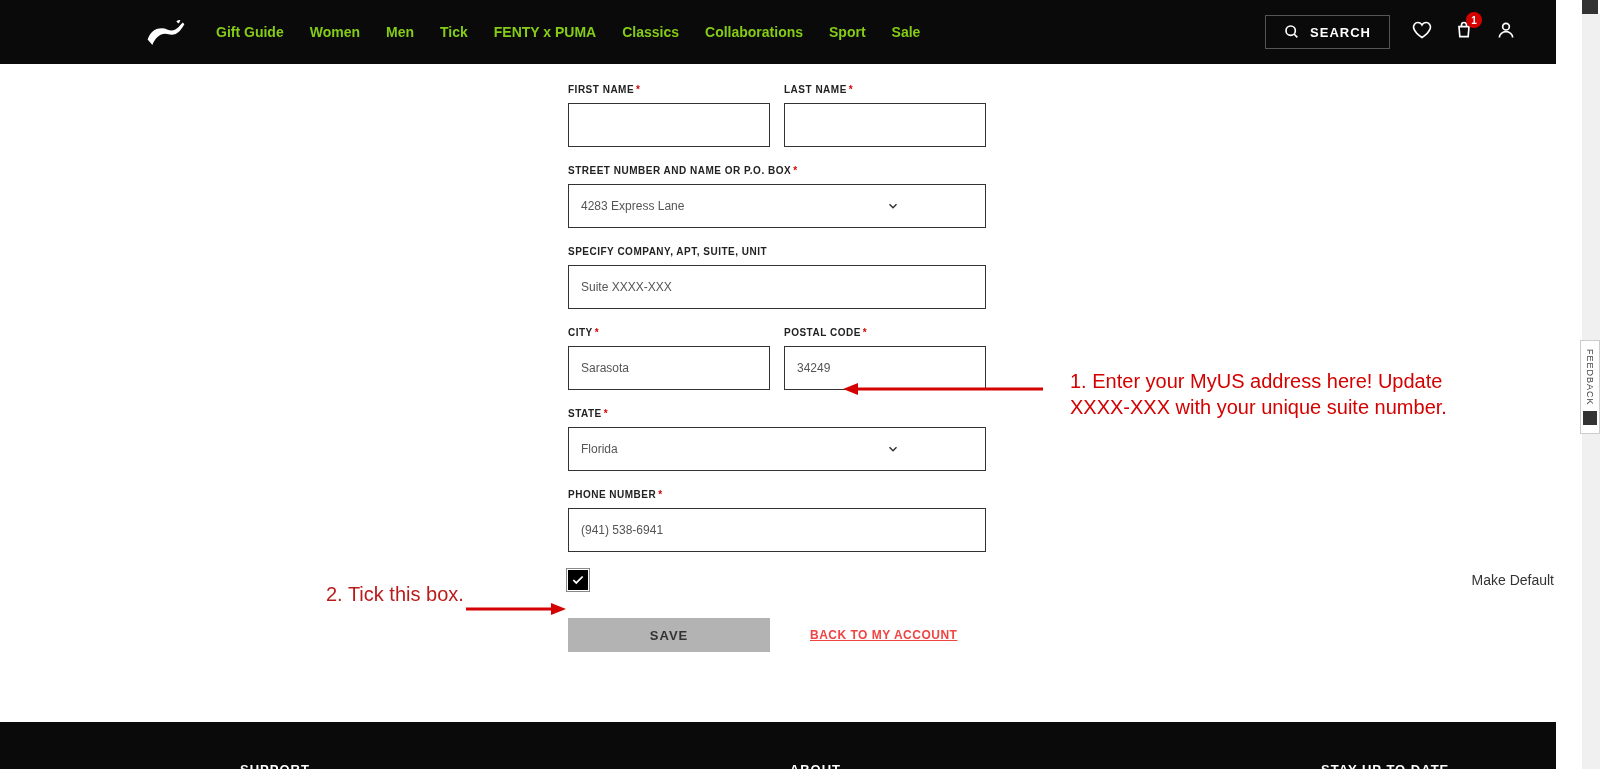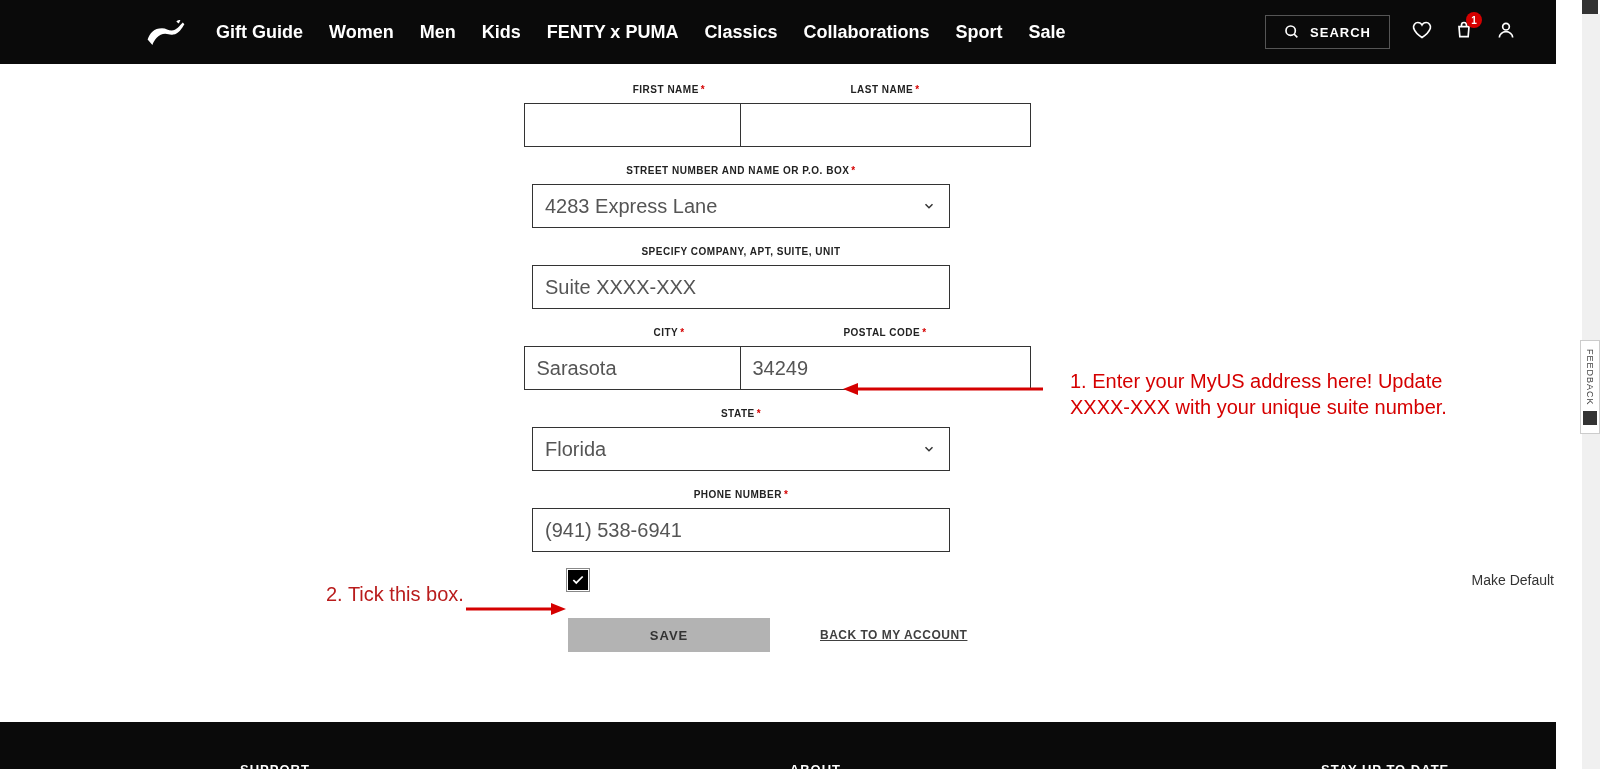--- a/index.html
+++ b/index.html
@@ -21,22 +21,22 @@
       width: 40px;
       height: 30px;
       margin-left: 106px;
       margin-right: 30px;
     }
     .nav {
       display: flex;
       gap: 26px;
     }
     .nav-item {
-      color: #ffffff;
-      font-size: 18px;
+      color: #84cc16;
+      font-size: 14px;
       font-weight: 700;
       cursor: pointer;
     }
     .header-right {
       margin-left: auto;
       display: flex;
       align-items: center;
       gap: 22px;
     }
     .search-btn {
@@ -81,38 +81,37 @@
       position: relative;
     }
     .row {
       display: flex;
       gap: 14px;
       margin-bottom: 18px;
     }
     .field {
       display: flex;
       flex-direction: column;
-      align-items: center;
     }
     .field.half { width: 202px; }
     .field.full { width: 346px; }
     .label {
       font-size: 10px;
       font-weight: 700;
       letter-spacing: 0.5px;
       color: #222;
       margin-bottom: 8px;
       text-transform: uppercase;
     }
     .req { color: #d50000; margin-left: 2px; }
     .input {
       border: 1px solid #333;
       height: 44px;
       padding: 0 12px;
-      font-size: 20px;
+      font-size: 12px;
       color: #555;
       background: #fff;
     }
     .input-wrap {
       position: relative;
     }
     .chevron {
       position: absolute;
       right: 14px;
       top: 50%;
@@ -138,39 +137,39 @@
       align-items: center;
       justify-content: center;
       cursor: pointer;
     }
     .cb-label {
       font-size: 14px;
       color: #333;
     }
     .btn-row {
       display: flex;
-      gap: 50px;
+      gap: 40px;
       align-items: center;
     }
     .save-btn {
       background: #b3b3b3;
       color: #333;
       border: none;
       width: 202px;
       height: 34px;
       font-size: 13px;
       font-weight: 700;
       letter-spacing: 1px;
       cursor: pointer;
     }
     .back-link {
       font-size: 12px;
       font-weight: 700;
       letter-spacing: 0.5px;
-      color: #404040;
+      color: #ef4444;
       text-decoration: underline;
       cursor: pointer;
     }
     .annotation {
       position: absolute;
       color: #d50000;
       font-size: 20px;
     }
     .anno1 {
       left: 502px;
@@ -259,21 +258,21 @@
 <div class="header">
   <div class="logo">
     <svg viewBox="0 0 50 38" fill="#fff">
       <path d="M2 28c3-8 8-14 18-14 5 0 8 3 12 3 6 0 10-6 14-10l2 2c-3 5-7 12-14 13-4 1-6-1-10-1-8 0-14 8-16 14l-6-7z M38 6c1-2 3-3 5-2l-2 4-3-2z"></path>
     </svg>
   </div>
   <nav class="nav">
     <span class="nav-item">Gift Guide</span>
     <span class="nav-item">Women</span>
     <span class="nav-item">Men</span>
-    <span class="nav-item">Kids</span>
+    <span class="nav-item">Tick</span>
     <span class="nav-item">FENTY x PUMA</span>
     <span class="nav-item">Classics</span>
     <span class="nav-item">Collaborations</span>
     <span class="nav-item">Sport</span>
     <span class="nav-item">Sale</span>
   </nav>
   <div class="header-right">
     <button class="search-btn">
       <svg width="16" height="16" viewBox="0 0 24 24" fill="none" stroke="#fff" stroke-width="2.5">
         <circle cx="10" cy="10" r="7"></circle>

